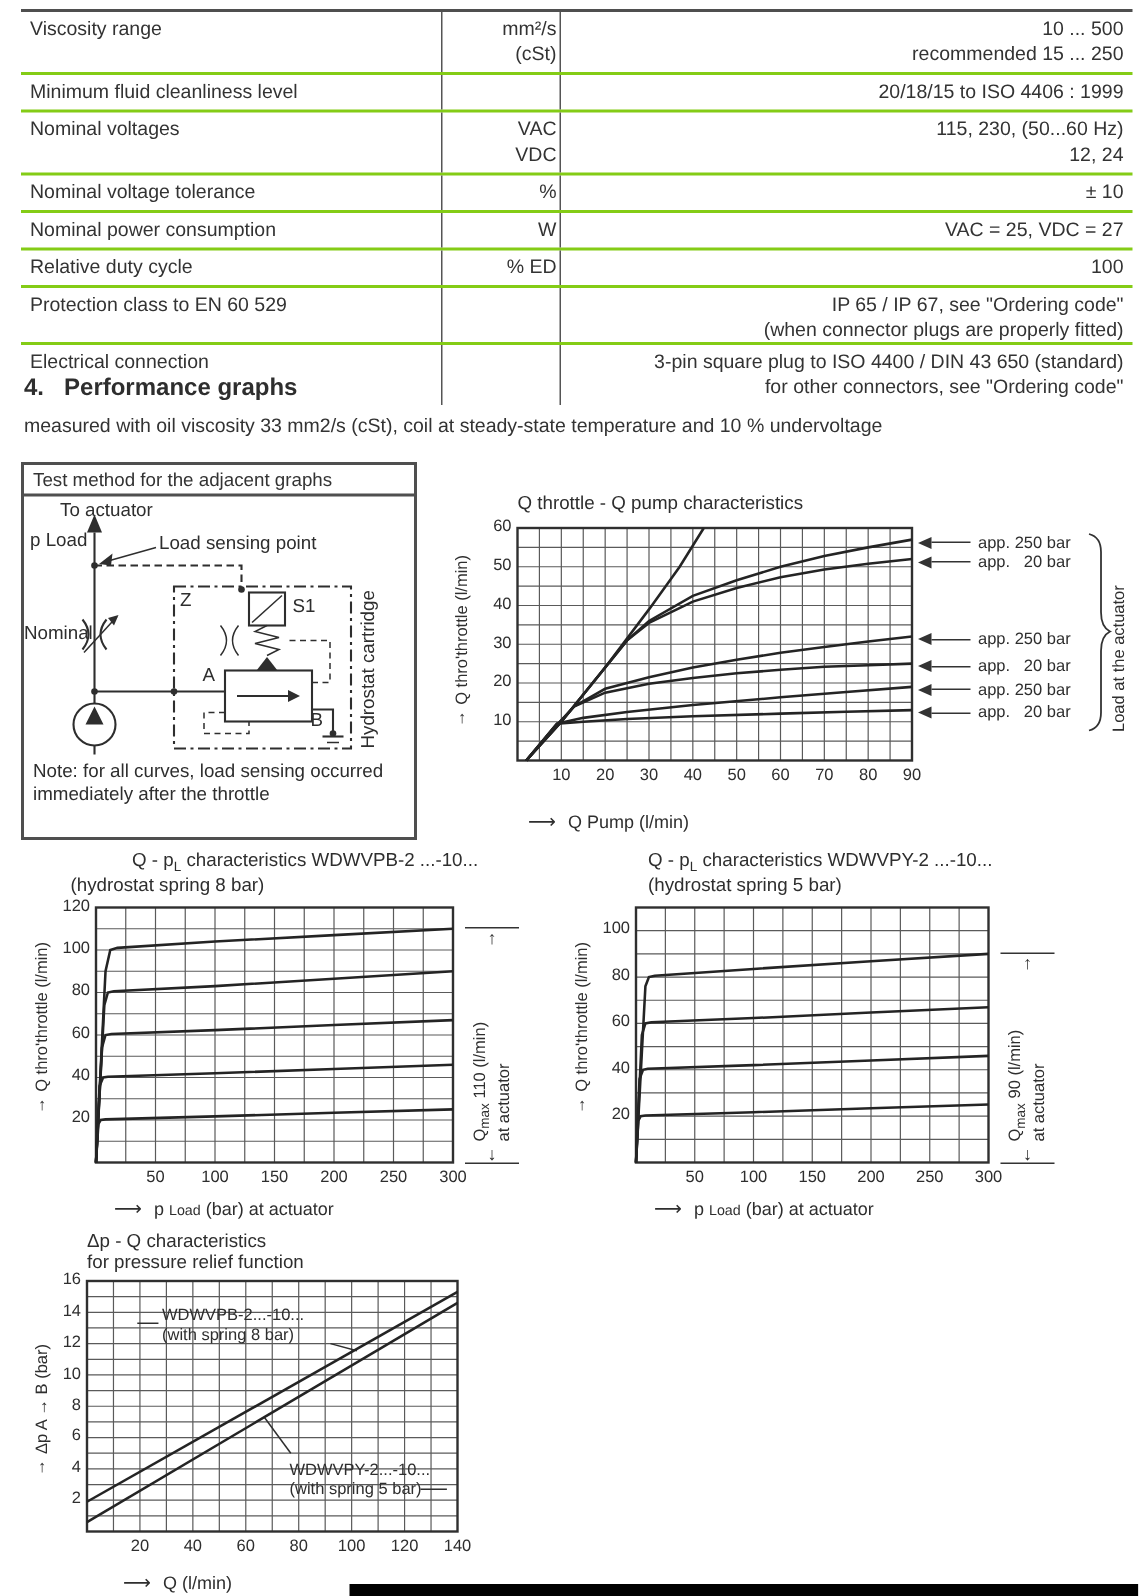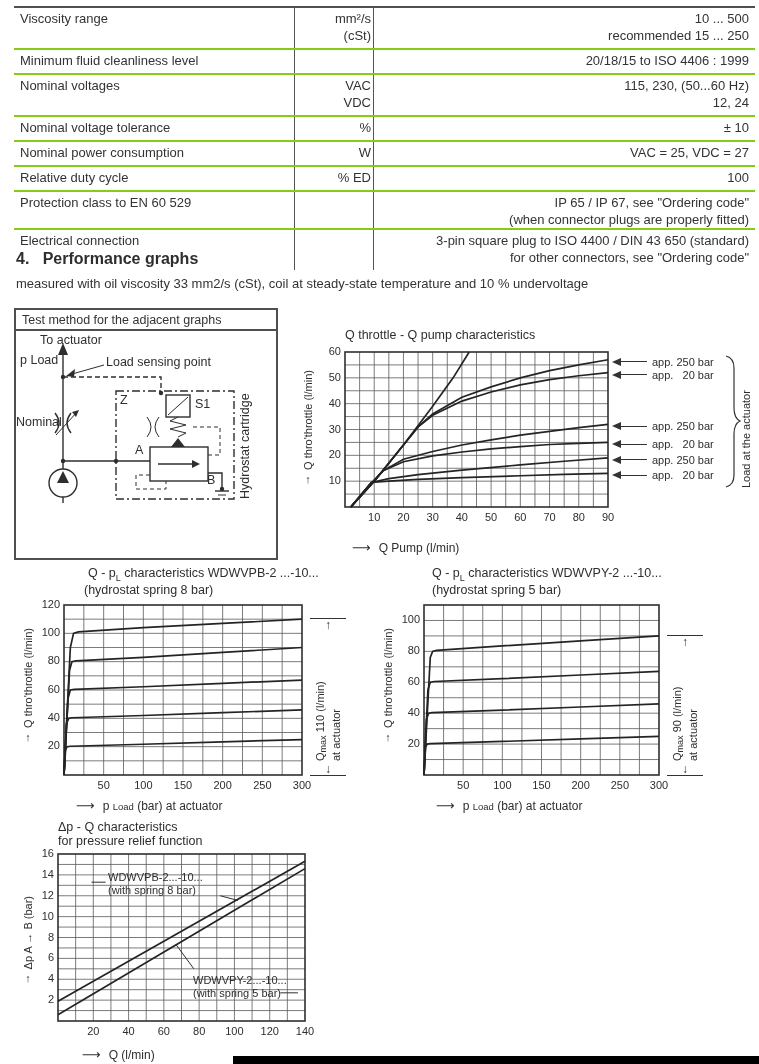--- a/index.html
+++ b/index.html
@@ -184,20 +184,24 @@
       </svg>
       <div class="dlabel" style="left:24px;top:2px;">To actuator</div>
       <div class="dlabel" style="left:4px;top:22px;">p Load</div>
       <div class="dlabel" style="left:90px;top:24px;">Load sensing point</div>
       <div class="dlabel" style="left:0px;top:84px;">Nominal</div>
       <div class="dlabel" style="left:104px;top:62px;">Z</div>
       <div class="dlabel" style="left:179px;top:66px;">S1</div>
       <div class="dlabel" style="left:119px;top:112px;">A</div>
       <div class="dlabel" style="left:191px;top:142px;">B</div>
       <div class="dlabel vtext" style="left:222px;top:58px;height:110px;">Hydrostat cartridge</div>
+    </div>
+    <div class="tb-note">
+      <div>Note: for all curves, load sensing occurred</div>
+      <div>immediately after the throttle</div>
     </div>
   </div>
 
   <div class="chart" style="left:300px;top:328px;width:459px;height:230px;">
     <div class="chart-title" style="margin-left:45px;">Q throttle - Q pump characteristics</div>
     <div class="ylab" style="left:2px;top:42px;">
       <span class="vtext">Q thro'throttle (l/min)</span>
       <span>↑</span>
     </div>
     <div class="plot-wrap" style="margin-left:45px;margin-top:10px;width:263px;">
@@ -294,21 +298,21 @@
     <svg class="brace" style="left:424px;top:27px;" width="18" height="134" viewBox="0 0 18 134">
       <path d="M2,1 Q10,3 10,13 L10,53 Q10,63 16,66 Q10,69 10,79 L10,120 Q10,130 2,132" fill="none" stroke="#333" stroke-width="1.2"></path>
     </svg>
     <div class="side-label vtext" style="left:440px;top:30px;height:130px;">Load at the actuator</div>
   </div>
 
   <div class="chart" style="left:22px;top:566px;width:355px;height:250px;">
     <div class="chart-title" style="margin-left:66px;">
       <span>Q - p</span><sub>L</sub><span> characteristics WDWVPB-2 ...-10...</span>
     </div>
-    <div class="chart-title" style="margin-left:62px;">(hydrostat spring 8 bar)</div>
+    <div class="chart-title" style="margin-left:25px;">(hydrostat spring 8 bar)</div>
     <div class="ylab" style="left:0px;top:62px;">
       <span class="vtext">Q thro'throttle (l/min)</span>
       <span>↑</span>
     </div>
     <div class="plot-wrap" style="margin-left:42px;margin-top:8px;width:238px;">
       <svg id="pb" width="238" height="170" viewBox="0 0 238 170">
           <line x1="19.833333333333332" y1="0" x2="19.833333333333332" y2="170" stroke="#5a5a5a" stroke-width="0.8"></line>
           <line x1="39.666666666666664" y1="0" x2="39.666666666666664" y2="170" stroke="#5a5a5a" stroke-width="0.8"></line>
           <line x1="59.5" y1="0" x2="59.5" y2="170" stroke="#5a5a5a" stroke-width="0.8"></line>
           <line x1="79.33333333333333" y1="0" x2="79.33333333333333" y2="170" stroke="#5a5a5a" stroke-width="0.8"></line>

